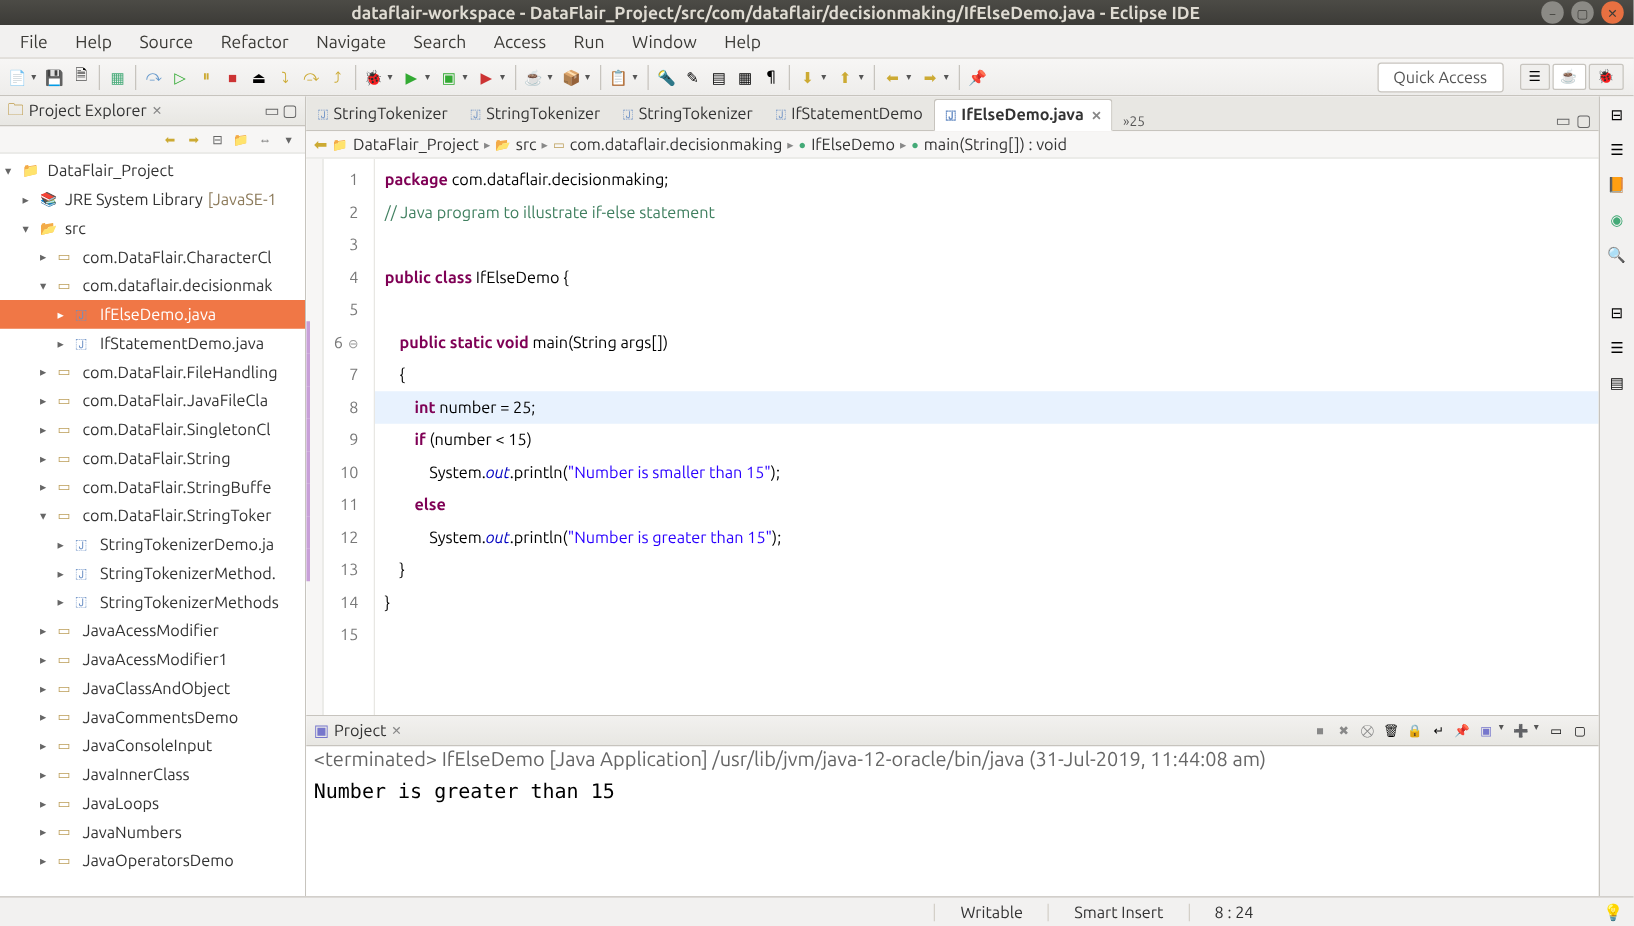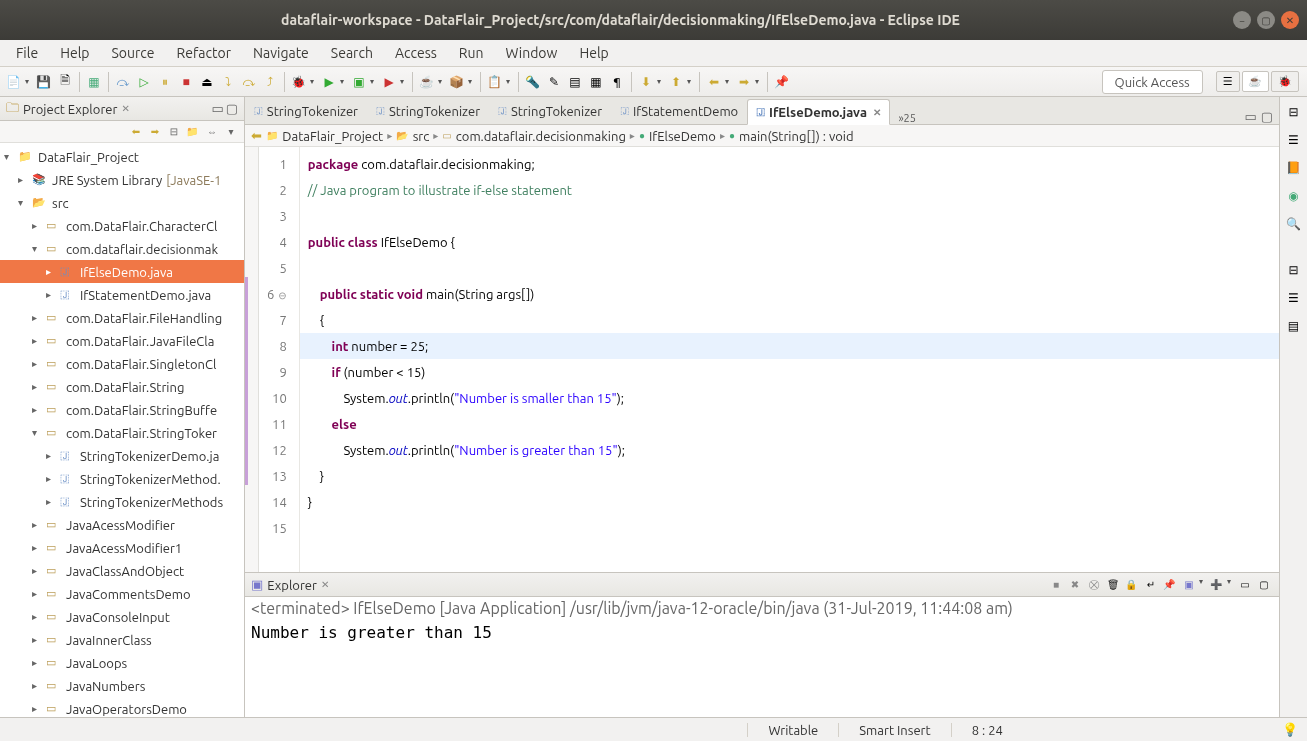--- a/index.html
+++ b/index.html
@@ -1,17 +1,17 @@
 <!DOCTYPE html>
 <html><head>
 <meta charset="utf-8">
 <style>
 * { margin: 0; padding: 0; box-sizing: border-box; font-family: Ubuntu, "Segoe UI", sans-serif; font-size: 13px; }
 body { background: #f2f1f0; width: 1307px; height: 741px; overflow: hidden; display: flex; flex-direction: column; }
-.titlebar { background: linear-gradient(to bottom, #4c4b46, #3c3b37); height: 40px; display: flex; align-items: center; color: #dfdbd2; padding: 0 8px; }
+.titlebar { background: linear-gradient(to bottom, #4c4b46, #3c3b37); height: 20px; display: flex; align-items: center; color: #dfdbd2; padding: 0 8px; }
 .titlebar-title { flex: 1; text-align: center; font-weight: bold; font-size: 14px; color: #dfdbd2; }
 .window-controls { display: flex; gap: 6px; }
 .wbtn { width: 18px; height: 18px; border-radius: 9px; display: flex; align-items: center; justify-content: center; font-size: 10px; color: #3c3b37; }
 .wbtn.min { background: #8b8a85; }
 .wbtn.max { background: #8b8a85; }
 .wbtn.close { background: #e77041; }
 .menubar { background: #f2f1f0; height: 27px; display: flex; align-items: center; padding: 0 6px; gap: 2px; border-bottom: 1px solid #d4d0c8; }
 .menu-item { padding: 4px 10px; color: #3c3b37; font-size: 14px; cursor: pointer; }
 .toolbar { background: linear-gradient(to bottom, #f7f6f5, #eeedeb); height: 30px; display: flex; align-items: center; padding: 0 4px; border-bottom: 1px solid #c7c4be; gap: 1px; }
 .tb-icon { width: 20px; height: 20px; display: flex; align-items: center; justify-content: center; cursor: pointer; font-size: 12px; }
@@ -403,21 +403,21 @@
           <div class="code-line">            System.<span class="field">out</span>.println(<span class="string">"Number is greater than 15"</span>);</div>
           <div class="code-line">    }</div>
           <div class="code-line">}</div>
           <div class="code-line"></div>
         </div>
     </div>
     <div class="console-panel">
       <div class="console-header">
         <span class="view-title">
           <span style="color:#77c">▣</span>
-          <span>Explorer</span>
+          <span>Project</span>
           <span style="font-size:10px;color:#888">✕</span>
         </span>
         <div class="console-tools">
           <span class="con-btn" style="color:#888">■</span>
           <span class="con-btn" style="color:#888">✖</span>
           <span class="con-btn" style="color:#888">⛒</span>
           <span class="con-btn">🗑</span>
           <span class="con-btn">🔒</span>
           <span class="con-btn">↵</span>
           <span class="con-btn">📌</span>

